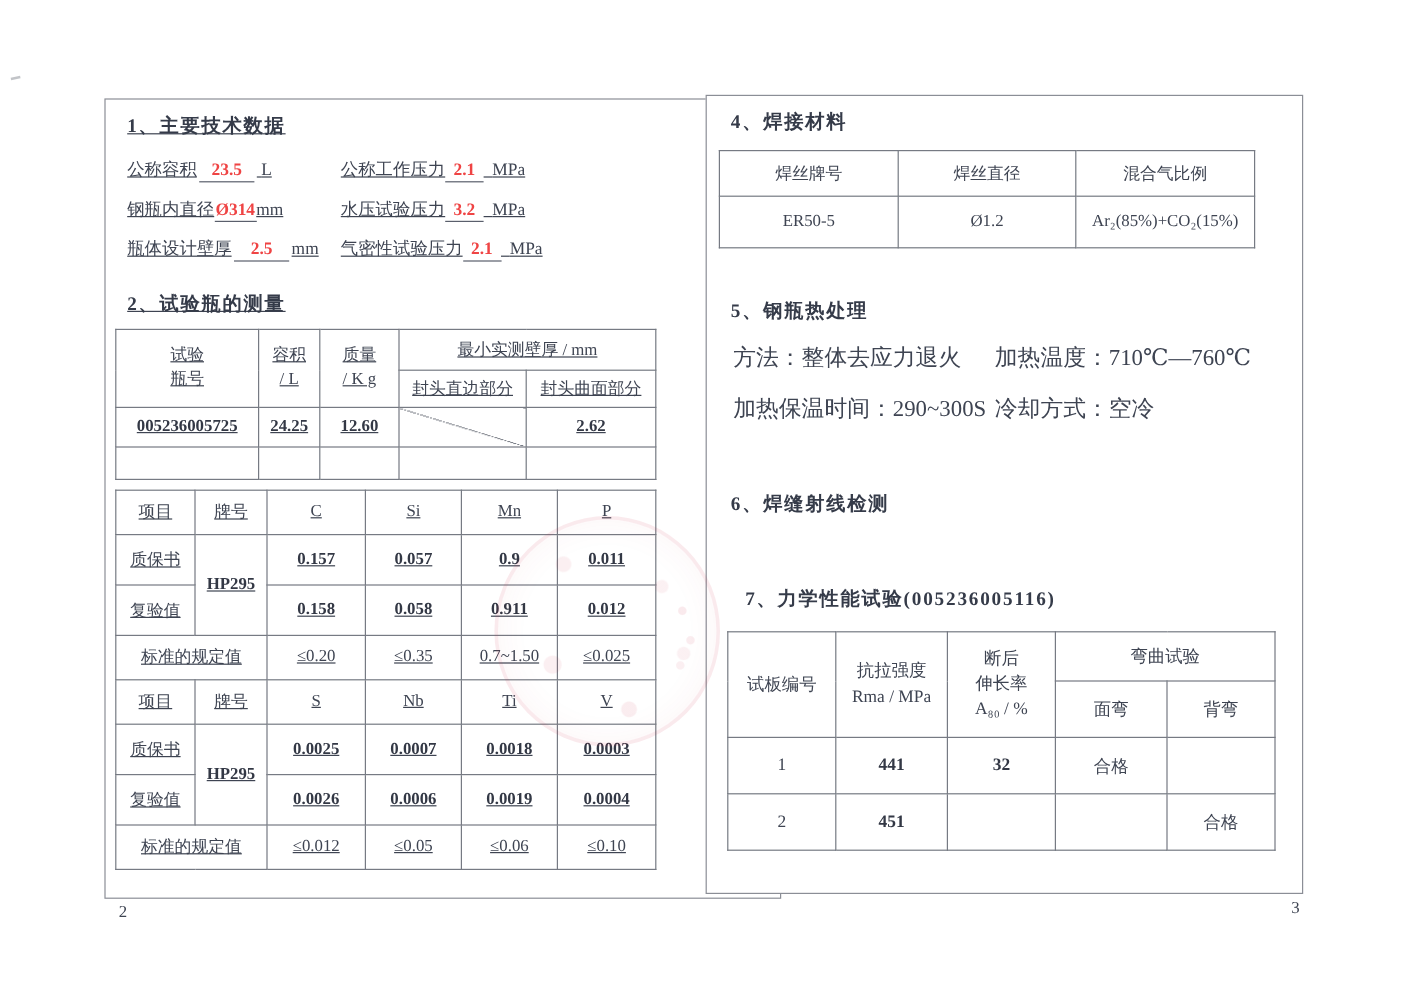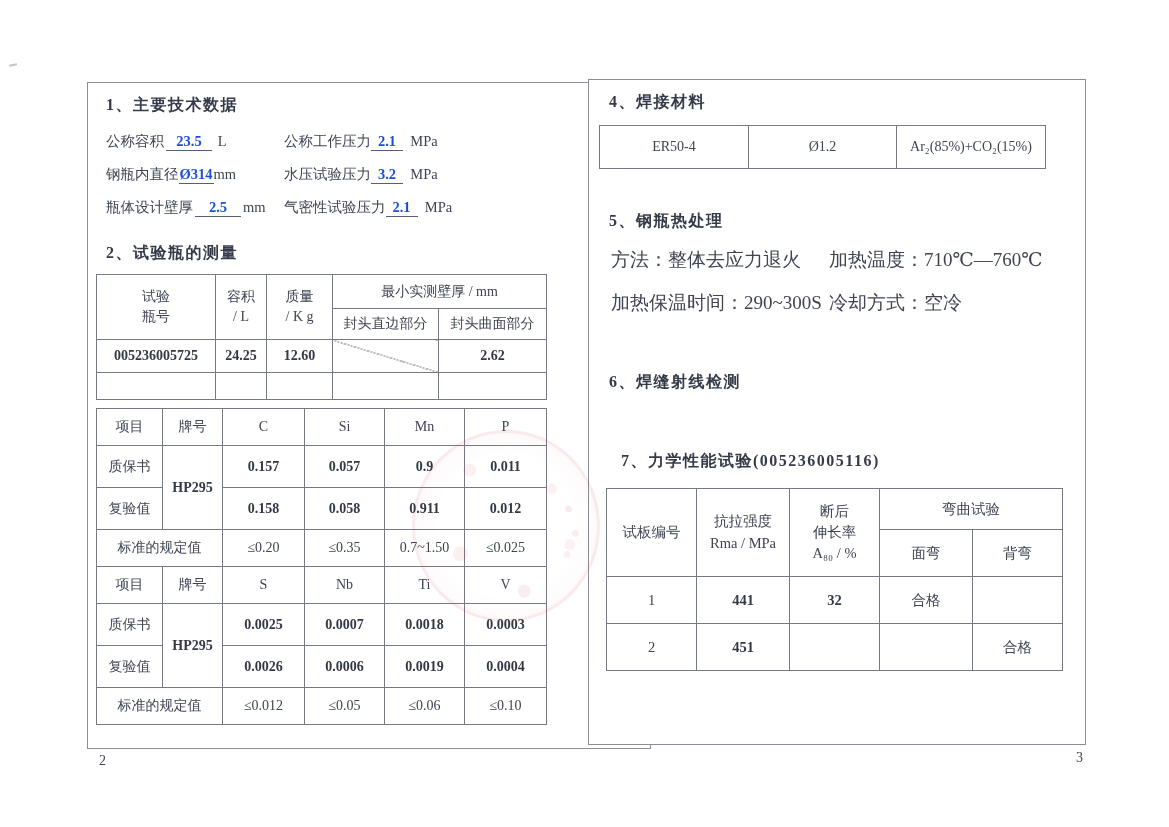--- a/index.html
+++ b/index.html
@@ -5,35 +5,35 @@
   html,body { margin:0; padding:0; background:#ffffff; }
   .canvas {
     position:relative; width:1169px; height:827px; background:#ffffff;
     font-family:"Liberation Serif","DejaVu Serif",serif;
     color:#3e4452; overflow:hidden;
   }
   .page {
     position:absolute; background:#ffffff; border:1px solid #8b8e96;
     box-sizing:border-box;
   }
-  .page-left  { left:87px;  top:82px; width:564px; height:667px; padding:8px 8px 0 8px; }
+  .page-left  { left:87px;  top:82px; width:564px; height:667px; padding:8px 8px 0 8px;text-decoration:underline; }
   .page-right { left:588px; top:79px; width:498px; height:666px; padding:8px 10px 0 10px; }
 
   .sec-title {
     font-size:16px; font-weight:bold; color:#353b49; letter-spacing:1.5px;
     margin-left:10px;
   }
   .unit-note { font-size:13px; font-weight:normal; letter-spacing:0; margin-left:10px; }
 
   .param-block { margin:16px 0 0 10px; }
   .param-line { display:flex; align-items:baseline; height:33px; font-size:14.5px; }
   .pgroup1 { flex:0 0 178px; }
   .uline {
     display:inline-block; min-width:40px; text-align:center;
-    border-bottom:1px solid #5a5f6c; font-weight:bold; color:#1d4ed8;
+    border-bottom:1px solid #5a5f6c; font-weight:bold; color:#ef4444;
     padding:0 3px; margin:0 2px;
   }
   .uline.snug { min-width:30px; margin:0; padding:0 1px; }
 
   table { border-collapse:collapse; table-layout:fixed; }
   td {
     border:1px solid #767a83; text-align:center; vertical-align:middle;
     font-size:14px; padding:0 3px; overflow:hidden;
   }
   .preline { white-space:pre-line; line-height:1.45; }
@@ -255,22 +255,27 @@
 
     <div class="sec-title" style="margin-top:4px;">4、焊接材料</div>
 
     <table class="t-weld">
       <colgroup>
           <col style="width:149px">
           <col style="width:148px">
           <col style="width:149px">
         </colgroup>
       <tbody>
+          <tr class="h">
+        <td>焊丝牌号</td>
+        <td>焊丝直径</td>
+        <td>混合气比例</td>
+      </tr>
       <tr class="d">
-        <td>ER50-4</td>
+        <td>ER50-5</td>
         <td>Ø1.2</td>
         <td>Ar₂(85%)+CO₂(15%)</td>
       </tr>
     </tbody>
       </table>
 
     <div class="sec-title" style="margin-top:42px;">5、钢瓶热处理</div>
 
     <div class="hline">
       <span class="hgroup1">方法：整体去应力退火</span>

